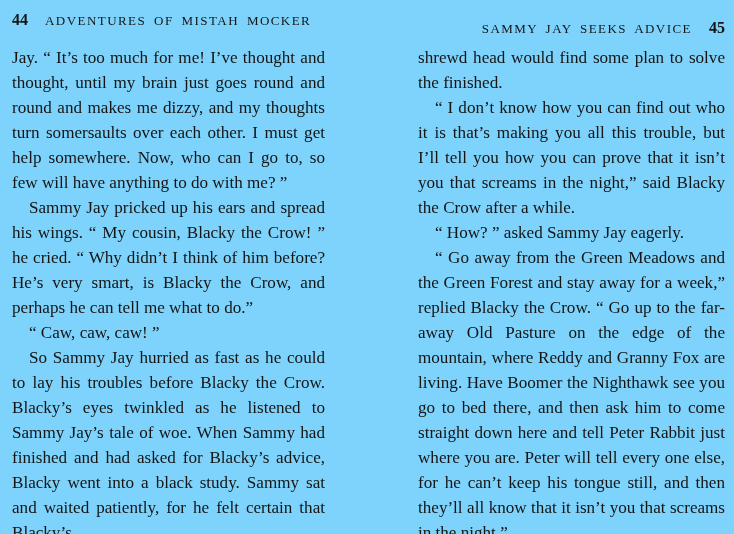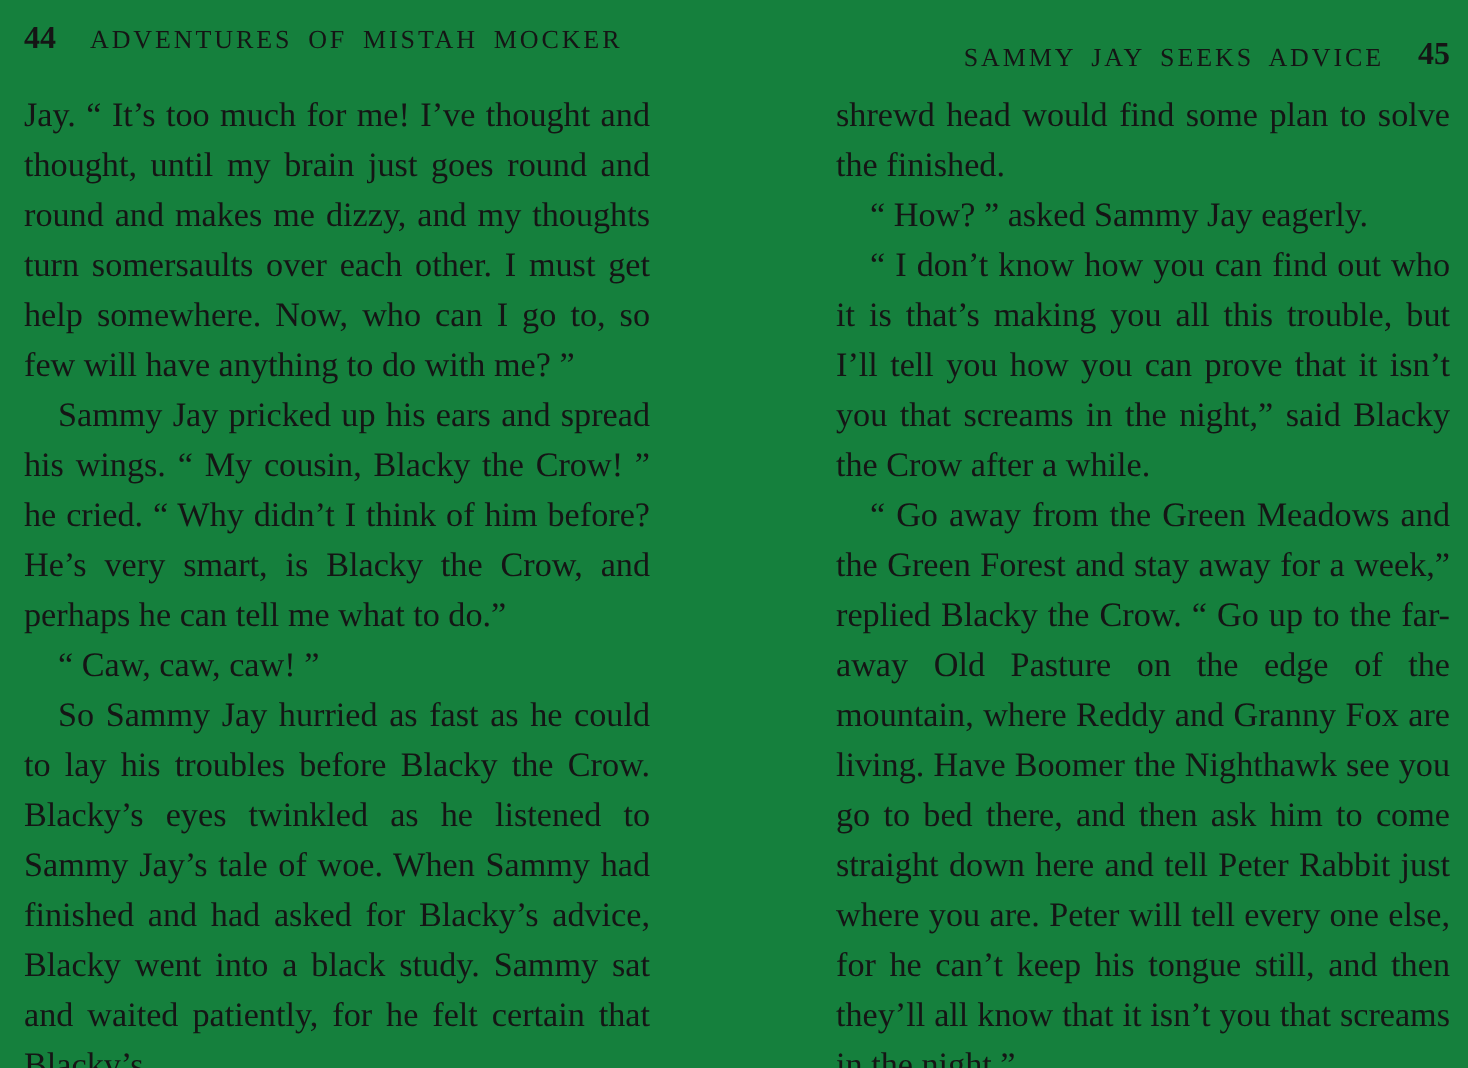--- a/index.html
+++ b/index.html
@@ -11,21 +11,21 @@
     width: 734px;
     height: 534px;
     overflow: hidden;
     font-family: "Liberation Serif", "DejaVu Serif", serif;
     color: #151515;
   }
   .spread {
     position: relative;
     width: 734px;
     height: 534px;
-    background: #15803d;
+    background: #7dd3fc;
     display: flex;
   }
   .page {
     position: relative;
     height: 534px;
     box-sizing: border-box;
   }
   .page-left {
     width: 367px;
     padding: 11px 42px 0 12px;
@@ -98,21 +98,21 @@
     </div>
   </div>
 
   <div class="page page-right">
     <div class="runhead runhead-right">
       <span class="runtitle">Sammy Jay Seeks Advice</span>
       <span class="folio">45</span>
     </div>
     <div class="textblock">
       <p>shrewd head would find some plan to solve the finished.</p>
+      <p class="indent">“ I don’t know how you can find out who it is that’s making you all this trouble, but I’ll tell you how you can prove that it isn’t you that screams in the night,” said Blacky the Crow after a while.</p>
       <p class="indent">“ How? ” asked Sammy Jay eagerly.</p>
-      <p class="indent">“ I don’t know how you can find out who it is that’s making you all this trouble, but I’ll tell you how you can prove that it isn’t you that screams in the night,” said Blacky the Crow after a while.</p>
       <p class="indent">
         <span>“ Go away from the Green Meadows and the Green Forest and stay away for a week,” replied Blacky the Crow.  “ Go up to the far-away Old Pasture on the edge of the mountain, where Reddy and Granny Fox are living.  Have Boomer the Nighthawk see you go to bed there, and then ask him to come straight down here and tell Peter Rabbit just where you are.  Peter will tell every one else, for he can’t keep his tongue still, and then they’ll all know that it isn’t </span><em class="emph">you</em><span> that screams in the night.”</span>
       </p>
     </div>
   </div>
 
 </div>
 
 </body></html>

